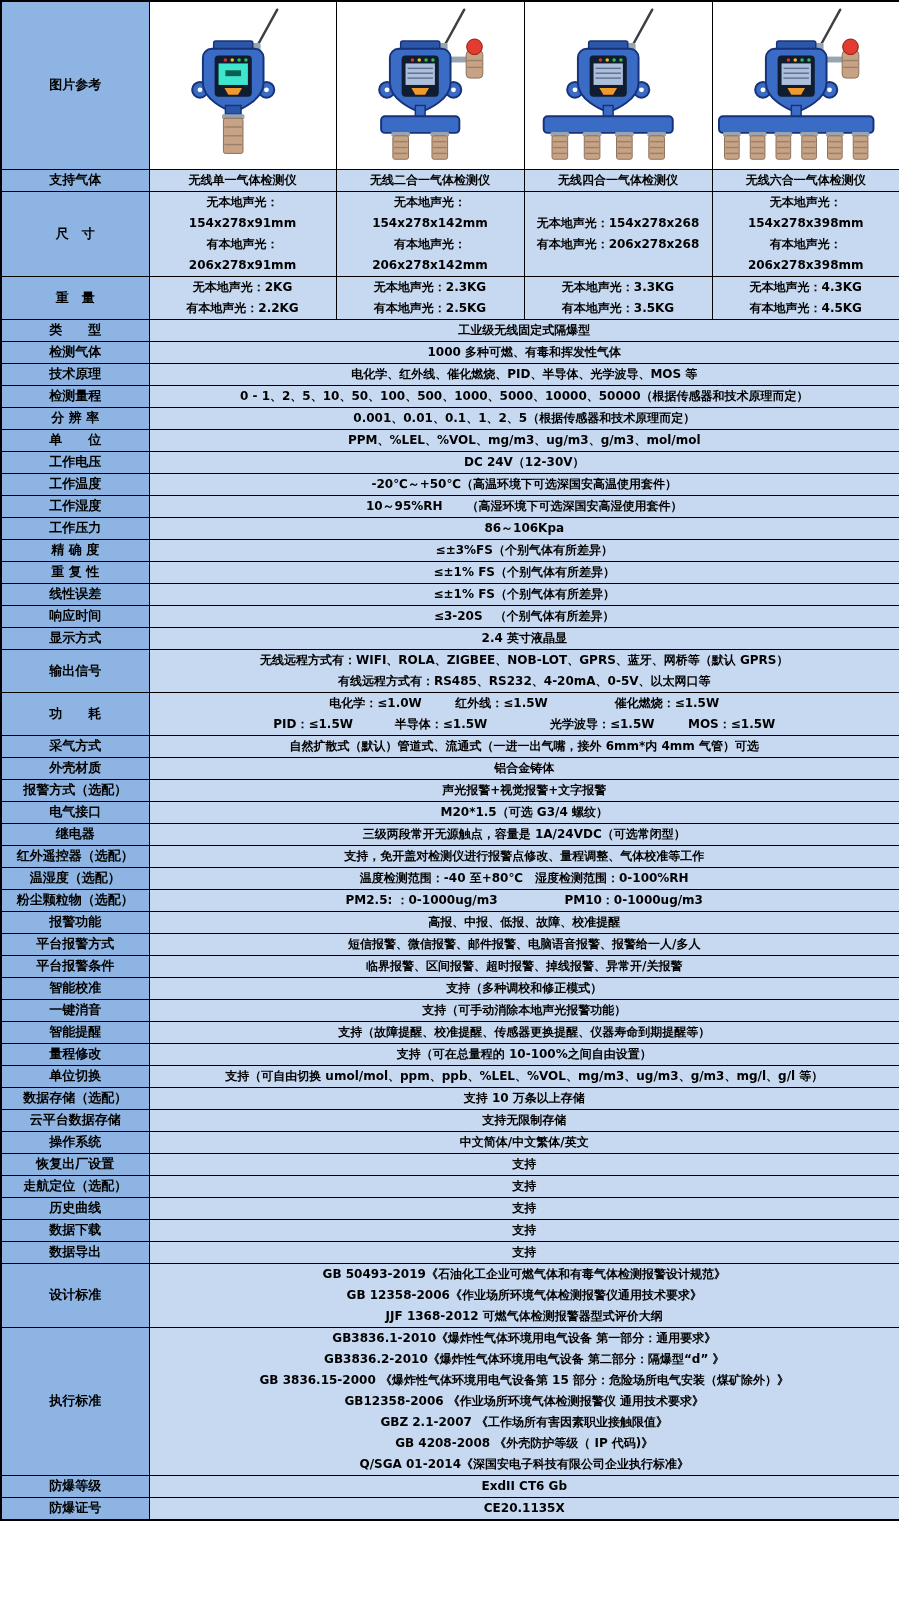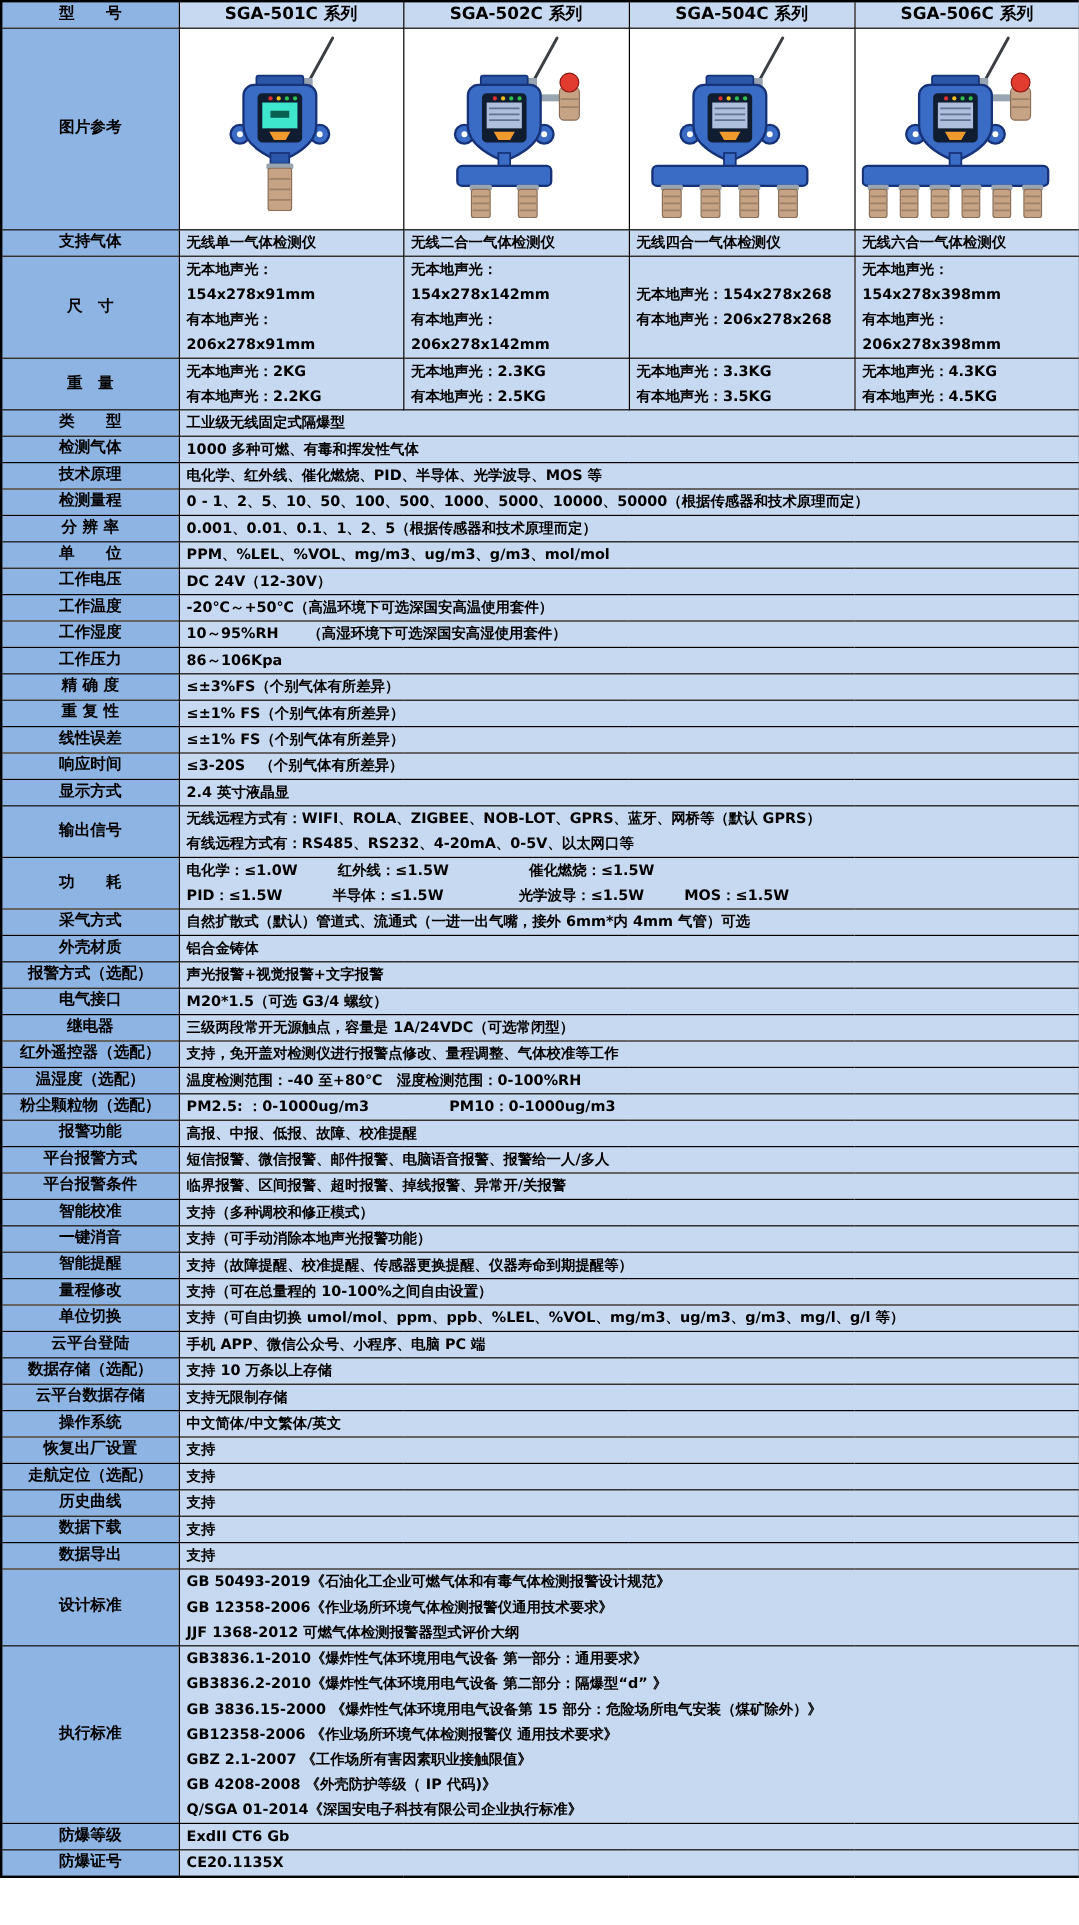--- a/index.html
+++ b/index.html
@@ -1,21 +1,21 @@
 <!DOCTYPE html>
 <html><head>
 <meta charset="utf-8">
 <style>
   html,body{margin:0;padding:0;background:#ffffff;}
   body{width:899px;font-family:"DejaVu Sans","Liberation Sans",sans-serif;color:#000;}
   table{border-collapse:collapse;table-layout:fixed;width:899px;border:2px solid #000;}
   th,td{border:1px solid #000;padding:0 6px;vertical-align:middle;overflow:hidden;}
   th.label{background:#8db4e2;font-weight:bold;font-size:13px;text-align:center;line-height:16px;padding:0 2px;}
   td.hdr{background:#c7d9f0;font-weight:bold;font-size:14px;text-align:center;}
-  td.val{background:#c7d9f0;font-size:12px;font-weight:600;text-align:left;white-space:pre-wrap;line-height:21px;}
+  td.val{background:#c7d9f0;font-size:12px;font-weight:600;text-align:center;white-space:pre-wrap;line-height:21px;}
   td.c{}
   td.img{background:#ffffff;text-align:center;padding:2px;}
   tr.r-header{height:22px;}
   tr.r-image{height:168px;}
   tr.r-gas{height:22px;padding-left:12px;}
   tr.r-dim{height:42px;}
   tr.r-wt{height:42px;margin-left:40px;}
   tr.spec-row{height:21px;}
   svg.dev{width:176px;height:158px;display:inline-block;}
 </style>
@@ -24,27 +24,20 @@
 
 <table>
   <colgroup>
     <col style="width:148px">
       <col style="width:187px">
       <col style="width:188px">
       <col style="width:188px">
       <col style="width:188px">
   </colgroup>
   <tbody>
-    <tr class="r-header">
-      <th class="label">型　　号</th>
-      <td class="hdr">SGA-501C 系列</td>
-      <td class="hdr">SGA-502C 系列</td>
-      <td class="hdr">SGA-504C 系列</td>
-      <td class="hdr">SGA-506C 系列</td>
-    </tr>
     <tr class="r-image">
       <th class="label">图片参考</th>
       <td class="img"><svg class="dev" viewBox="0 0 180 158">
             <line x1="103" y1="44" x2="125" y2="4" stroke="#3b3f44" stroke-width="2.5" stroke-linecap="round"></line>
             <rect x="98" y="38" width="10" height="10" rx="1.5" fill="#98a4b0"></rect>
             <circle cx="46" cy="86" r="8" fill="#3a6bc5" stroke="#16337a" stroke-width="2"></circle>
             <circle cx="46" cy="86" r="2.5" fill="#ffffff"></circle>
             <circle cx="114" cy="86" r="8" fill="#3a6bc5" stroke="#16337a" stroke-width="2"></circle>
             <circle cx="114" cy="86" r="2.5" fill="#ffffff"></circle>
             <rect x="60" y="36" width="40" height="12" rx="2" fill="#2c57a8" stroke="#16337a" stroke-width="1.5"></rect>
@@ -360,24 +353,20 @@
       </tr>
       <tr class="spec-row">
         <th class="label">量程修改</th>
         <td class="val" colspan="4">支持（可在总量程的 10-100%之间自由设置）</td>
       </tr>
       <tr class="spec-row">
         <th class="label">单位切换</th>
         <td class="val" colspan="4">支持（可自由切换 umol/mol、ppm、ppb、%LEL、%VOL、mg/m3、ug/m3、g/m3、mg/l、g/l 等）</td>
       </tr>
       <tr class="spec-row">
-        <th class="label">云平台登陆</th>
-        <td class="val" colspan="4">手机 APP、微信公众号、小程序、电脑 PC 端</td>
-      </tr>
-      <tr class="spec-row">
         <th class="label">数据存储（选配）</th>
         <td class="val" colspan="4">支持 10 万条以上存储</td>
       </tr>
       <tr class="spec-row">
         <th class="label">云平台数据存储</th>
         <td class="val" colspan="4">支持无限制存储</td>
       </tr>
       <tr class="spec-row">
         <th class="label">操作系统</th>
         <td class="val" colspan="4">中文简体/中文繁体/英文</td>

